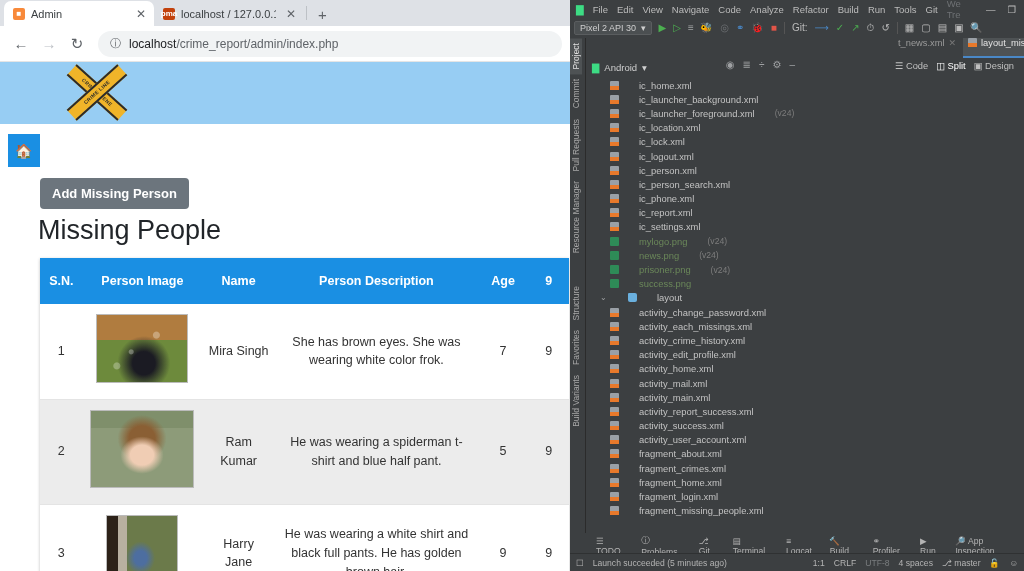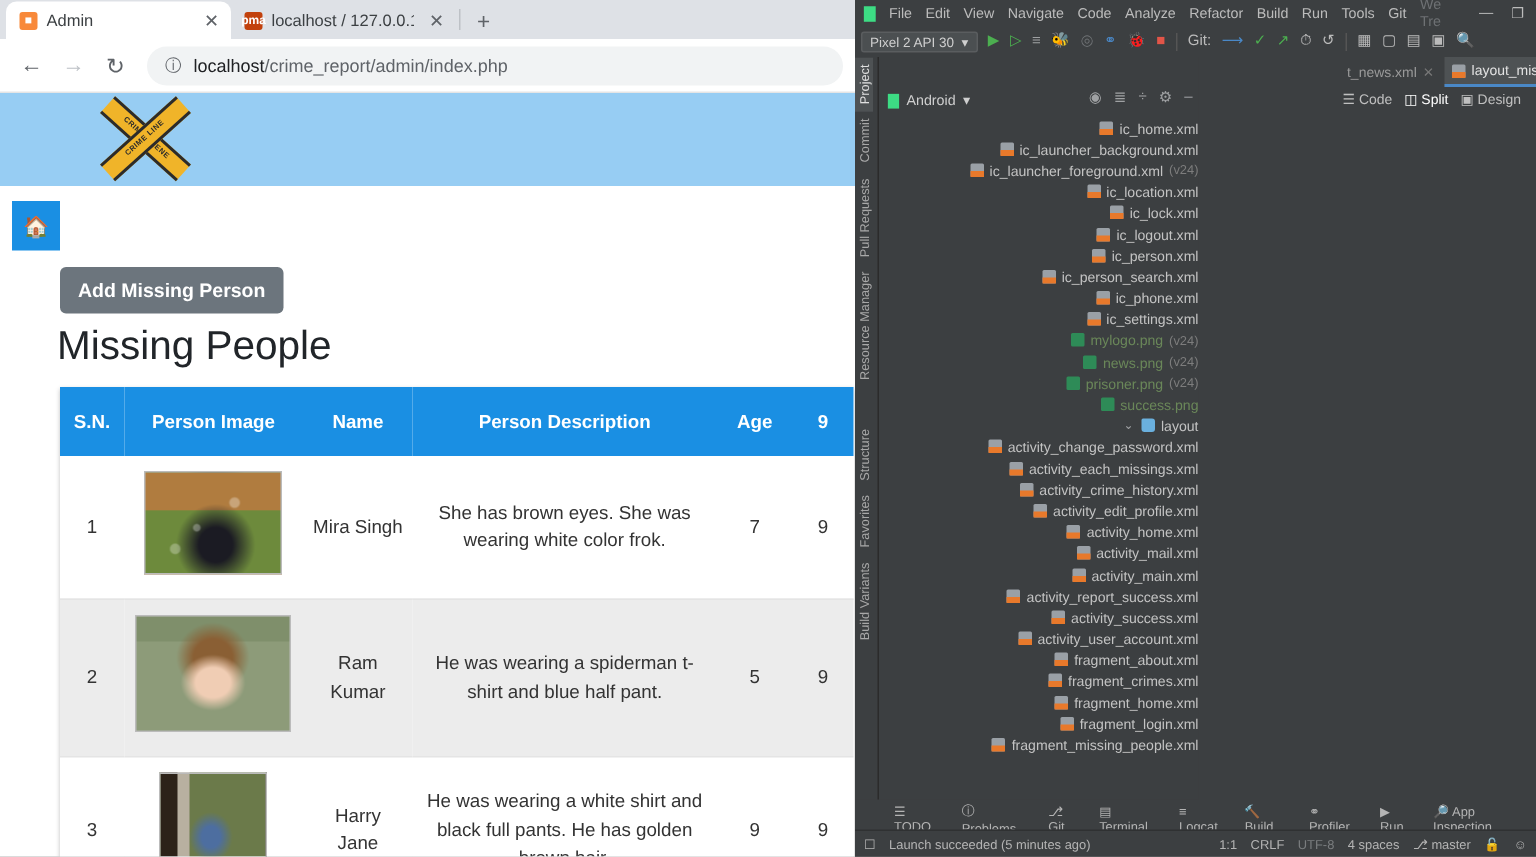--- a/index.html
+++ b/index.html
@@ -101,35 +101,35 @@
                font-size:8.5px; color:#a8a8a8; padding:5px 1px; white-space:nowrap; }
   .rail-item.sel { background:#4e5254; color:#e0e0e0; }
 
   .project-pane { position:absolute; left:16px; top:58px; width:213px; height:475px;
                   background:#3c3f41; overflow:hidden; }
   .ptitle { height:18px; display:flex; align-items:center; gap:5px; padding-left:6px;
             color:#cfcfcf; font-size:9.5px; }
   .ptitle .droid { color:#3ddc84; }
   .ptools { position:absolute; right:4px; top:1px; display:flex; gap:8px; color:#9fa1a3; font-size:10px; }
   .tree { padding-top:2px; }
-  .trow { height:14.2px; display:flex; align-items:center; gap:4px; padding-left:24px;
-          font-size:9.4px; color:#c3c3c3; white-space:nowrap;justify-content:flex-end; }
+  .trow { height:14.2px; display:flex; align-items:center; gap:20px; padding-left:24px;
+          font-size:9.4px; color:#c3c3c3; white-space:nowrap; }
   .trow.fold { padding-left:14px; }
   .fi { width:9px; height:9px; flex:0 0 9px; border-radius:1px; position:relative; }
   .fi-xml { background:#9aa0a6; }
   .fi-xml::after { content:""; position:absolute; left:0; bottom:0; width:9px; height:4px; background:#e8792b; }
   .fi-png { background:#2e8b57; }
   .fi-folder { background:#6ab0de; border-radius:1px 2px 2px 2px; }
   .trow .ver { color:#7d7d7d; font-size:8.6px; }
   .trow .grn { color:#6a8759; }
   .caret { color:#9fa1a3; font-size:8px; width:8px; }
 
   .editor-tabs { position:absolute; left:229px; top:38px; width:210px; height:20px; background:#3c3f41;
                  display:flex; align-items:center; gap:2px; }
-  .etab { height:20px; display:flex; align-items:center; gap:4px; padding:0 5px; font-size:9.3px; color:#9a9a9a; }
+  .etab { height:20px; display:flex; align-items:flex-start; gap:4px; padding:0 5px; font-size:9.3px; color:#9a9a9a; }
   .etab.active { background:#4e5254; color:#e3e3e3; border-bottom:2px solid #4a88c7; }
   .etab .x { color:#777; font-size:9px; }
   .viewmodes { position:absolute; right:10px; top:60px; display:flex; gap:8px; font-size:9.3px; color:#c0c0c0; }
   .viewmodes .vm.active { color:#fff; }
 
   .bottombar { position:absolute; left:0; bottom:18px; width:454px; height:15px; background:#3c3f41;
                display:flex; align-items:center; gap:11px; padding-left:26px; font-size:8.6px; color:#b4b4b4; }
   .statusbar { position:absolute; left:0; bottom:0; width:454px; height:18px; background:#3c3f41;
                display:flex; align-items:center; gap:9px; padding:0 6px; font-size:8.6px; color:#b4b4b4;
                border-top:1px solid #2f3132; }
@@ -332,20 +332,24 @@
         <div class="trow">
           <span class="fi fi-xml"></span>
           <span>ic_person_search.xml</span>
         </div>
         <div class="trow">
           <span class="fi fi-xml"></span>
           <span>ic_phone.xml</span>
         </div>
         <div class="trow">
           <span class="fi fi-xml"></span>
+          <span>ic_report.xml</span>
+        </div>
+        <div class="trow">
+          <span class="fi fi-xml"></span>
           <span>ic_settings.xml</span>
         </div>
         <div class="trow">
           <span class="fi fi-png"></span>
           <span class="grn">mylogo.png</span>
           <span class="ver">(v24)</span>
         </div>
         <div class="trow">
           <span class="fi fi-png"></span>
           <span class="grn">news.png</span>

